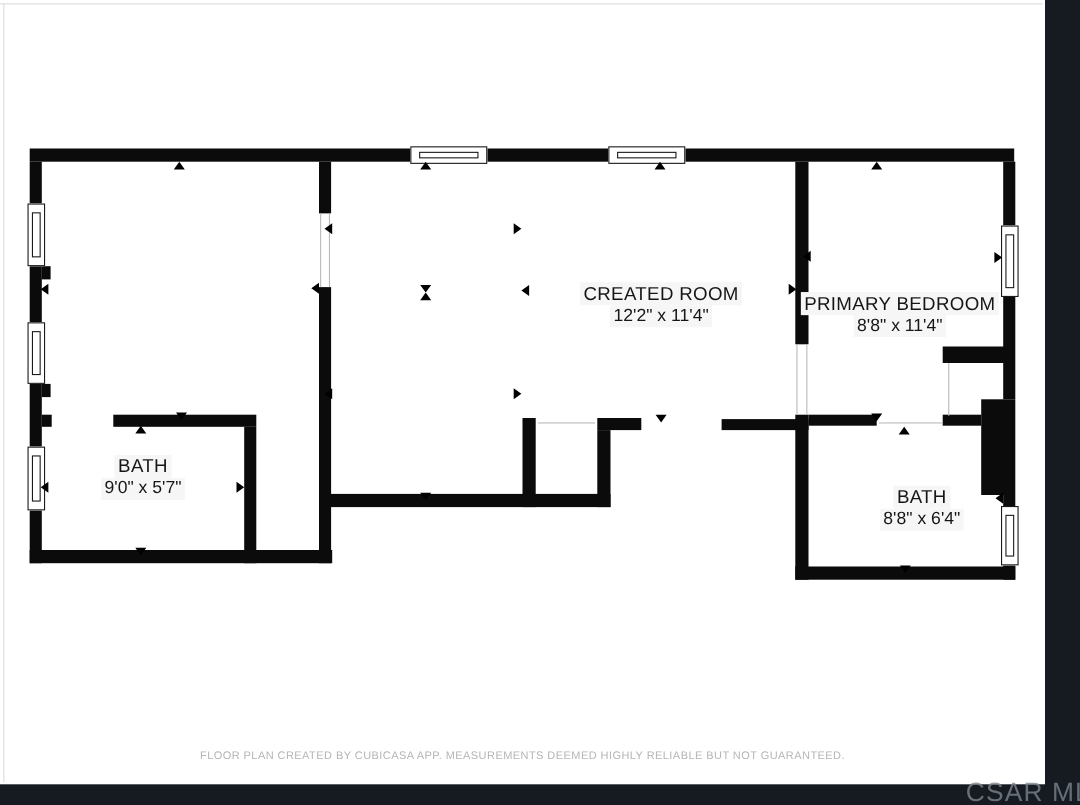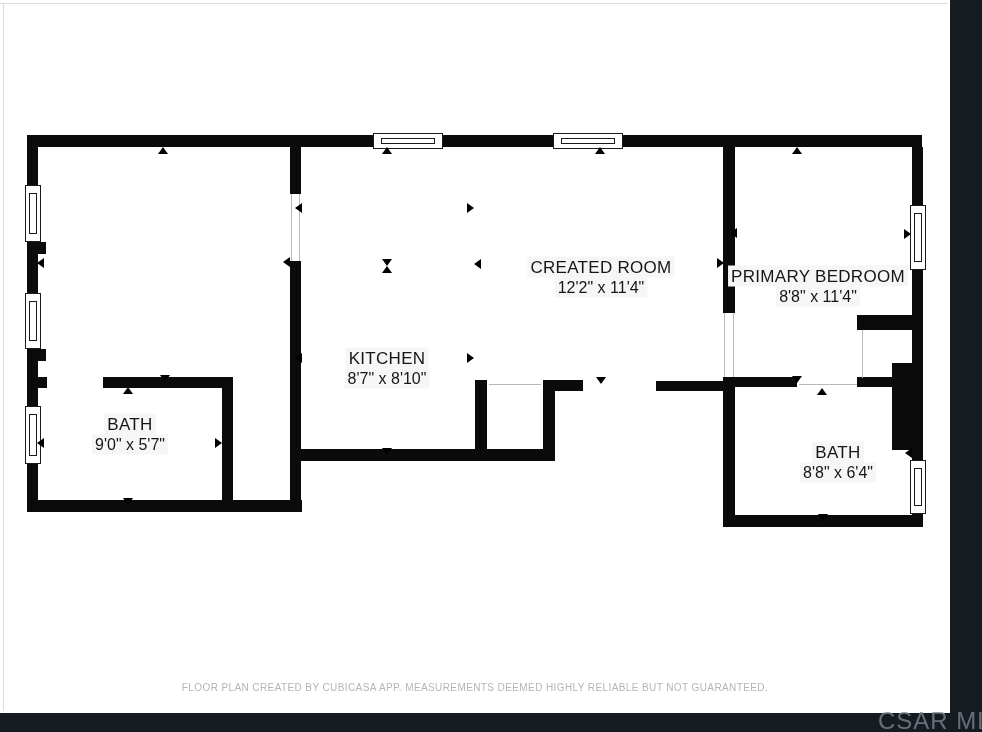--- a/index.html
+++ b/index.html
@@ -118,24 +118,20 @@
       <div class="arrow right" style="left: 904px; top: 229px;"></div>
       <div class="arrow down" style="left: 792px; top: 376px;"></div>
       <div class="arrow up" style="left: 817px; top: 388px;"></div>
       <div class="arrow left" style="left: 37px; top: 438px;"></div>
       <div class="arrow right" style="left: 215px; top: 438px;"></div>
       <div class="arrow down" style="left: 160px; top: 375px;"></div>
       <div class="arrow up" style="left: 123px; top: 387px;"></div>
       <div class="arrow down" style="left: 123px; top: 498px;"></div>
       <div class="arrow down" style="left: 818px; top: 514px;"></div>
       <div class="arrow left" style="left: 905px; top: 448px;"></div>
-      <div class="room-label" style="left: 387px; top: 368px;">
-        <span class="rname">KITCHEN</span>
-        <span class="rdims">8'7" x 8'10"</span>
-      </div>
       <div class="room-label" style="left: 601px; top: 277px;">
         <span class="rname">CREATED ROOM</span>
         <span class="rdims">12'2" x 11'4"</span>
       </div>
       <div class="room-label" style="left: 818px; top: 270px; margin-top: 16px;">
         <span class="rname">PRIMARY BEDROOM</span>
         <span class="rdims">8'8" x 11'4"</span>
       </div>
       <div class="room-label" style="left: 130px; top: 434px;">
         <span class="rname">BATH</span>

